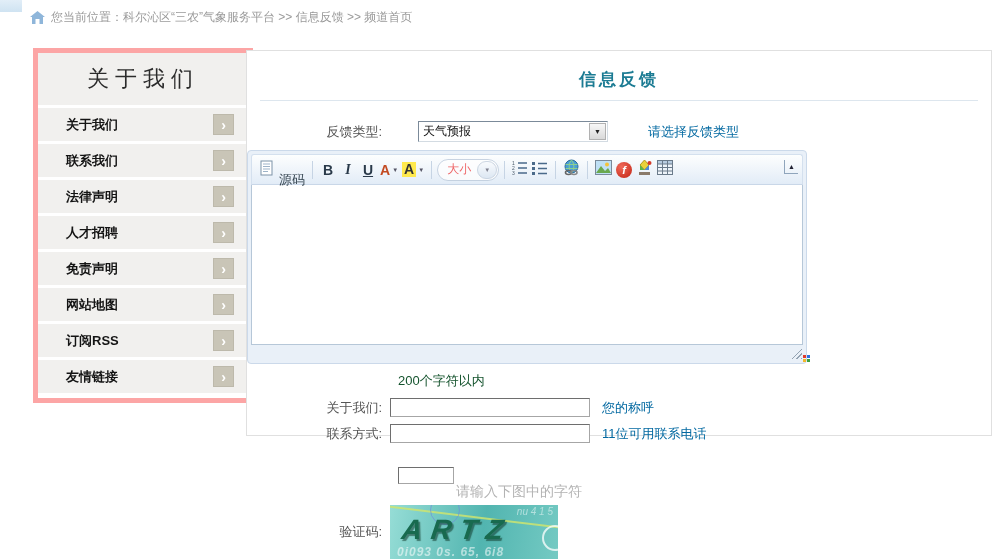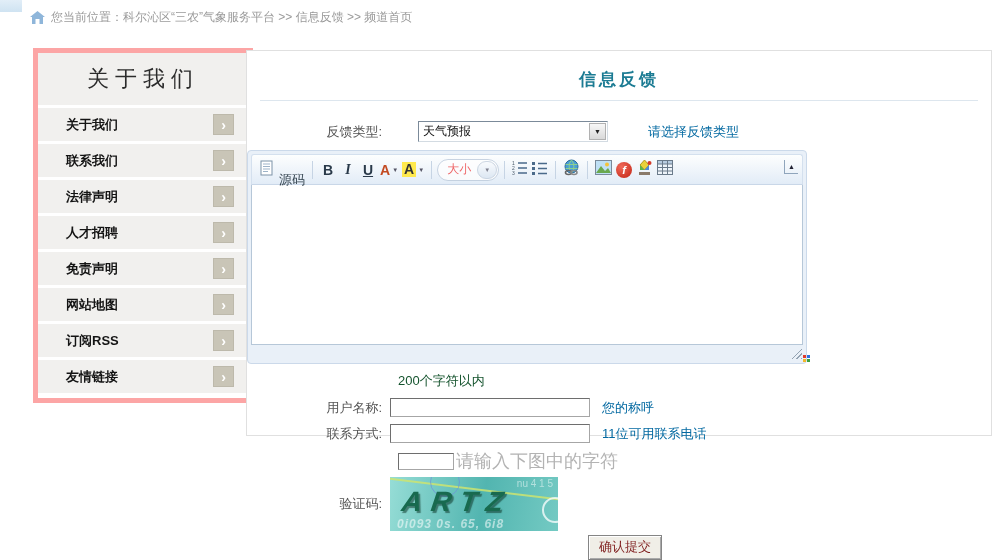--- a/index.html
+++ b/index.html
@@ -87,33 +87,33 @@
   .grip { width:13px; height:13px; margin:1px;
     background:repeating-linear-gradient(135deg, transparent 0 2px, #93a3b3 2px 3px);
     clip-path:polygon(100% 0, 100% 100%, 0 100%); cursor:nwse-resize; }
 
   
   .tin { border:1px solid #a6a6a6; border-top-color:#6e6e6e; border-left-color:#6e6e6e;
     height:19px; width:200px; font-size:12px; padding:1px 3px; background:#fff; }
   .tin-small { width:56px; height:17px; }
 
   .charhint { margin-left:151px; margin-top:8px; color:#14532d; font-size:13px; }
-  .caphint { color:#b3b3b3; font-size:18px; margin-left:2px; }
+  .caphint { color:#b3b3b3; font-size:14px; margin-left:2px;margin-top:34px; }
 
   
   .cap { width:168px; height:54px; position:relative; overflow:hidden;
     background:linear-gradient(100deg,#96ddd6 0%,#52b5b0 55%,#74cac3 100%); cursor:pointer; }
   .cap-line { position:absolute; left:-8px; top:12px; width:200px; height:2px;
     background:#cde470; transform:rotate(7deg); opacity:.85; }
   .cap-c1 { position:absolute; left:40px; top:-10px; width:30px; height:30px;
     border:1px solid rgba(110,140,220,.65); border-radius:50%; }
   .cap-c2 { position:absolute; right:-10px; top:20px; width:26px; height:26px;
     border:2px solid rgba(255,255,255,.75); border-radius:50%; }
   .cap-noise-top { position:absolute; top:1px; right:5px; color:rgba(255,255,255,.5);
-    font-size:10px; }
+    font-size:10px; font-style:italic; }
   .cap-noise-bottom { position:absolute; bottom:0; left:7px; color:rgba(255,255,255,.55);
     font-size:12px; font-weight:bold; font-style:italic; letter-spacing:1px; }
   .cap-text { position:absolute; left:12px; top:9px; font-size:28px; font-weight:bold;
     font-style:italic; letter-spacing:9px; color:#186a4f; transform:skewX(-8deg);
     text-shadow:2px 2px 1px rgba(12,52,38,.55); }
 
   
   .submit-row { margin-top:4px; padding-left:341px; }
   .btn { background:#f0eee7; border:1px solid #858585;
     box-shadow:inset 1px 1px 0 #fff, inset -1px -1px 0 #a9a9a9;
@@ -300,21 +300,21 @@
       <div class="edit-area"></div>
       <div class="edit-bottom">
         <div class="grip"></div>
       </div>
     </div>
   </div>
 
   <div class="charhint">200个字符以内</div>
 
   <div class="row" style="margin-top:8px;">
-    <div class="lbl">用户名称:</div>
+    <div class="lbl">关于我们:</div>
     <input class="tin" type="text" value="" style="">
     <div class="hint">您的称呼</div>
   </div>
 
   <div class="row" style="margin-top:7px;">
     <div class="lbl">联系方式:</div>
     <input class="tin" type="text" value="" style="">
     <div class="hint">11位可用联系电话</div>
   </div>
 

